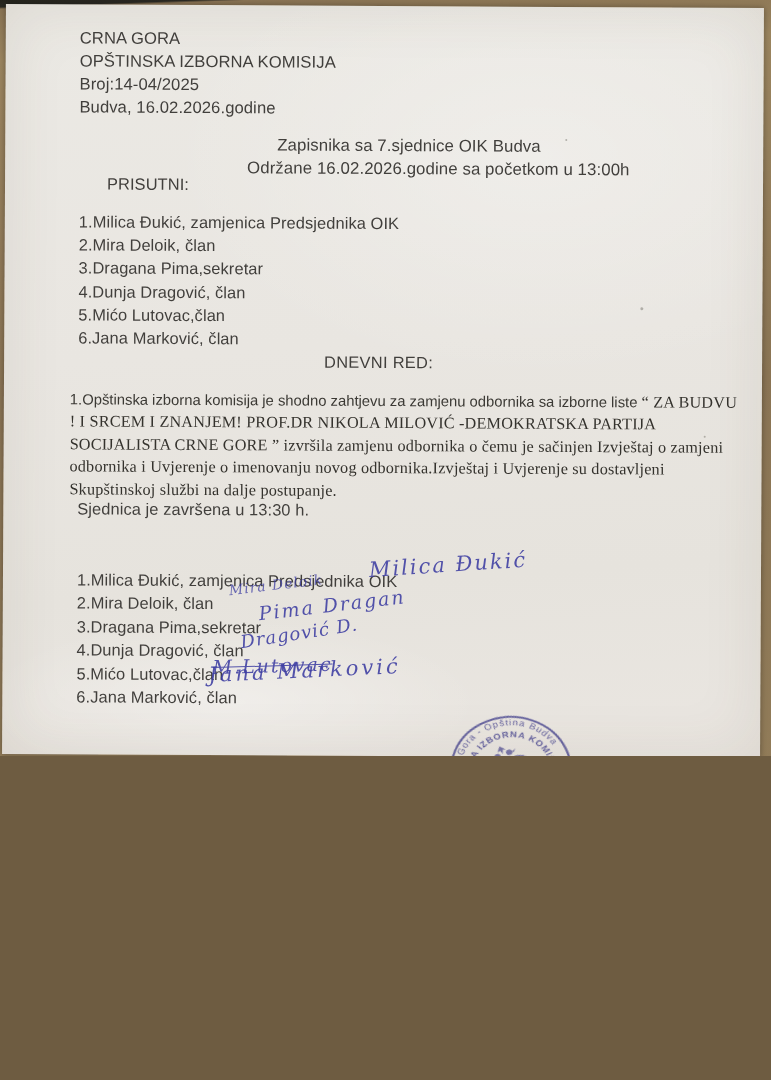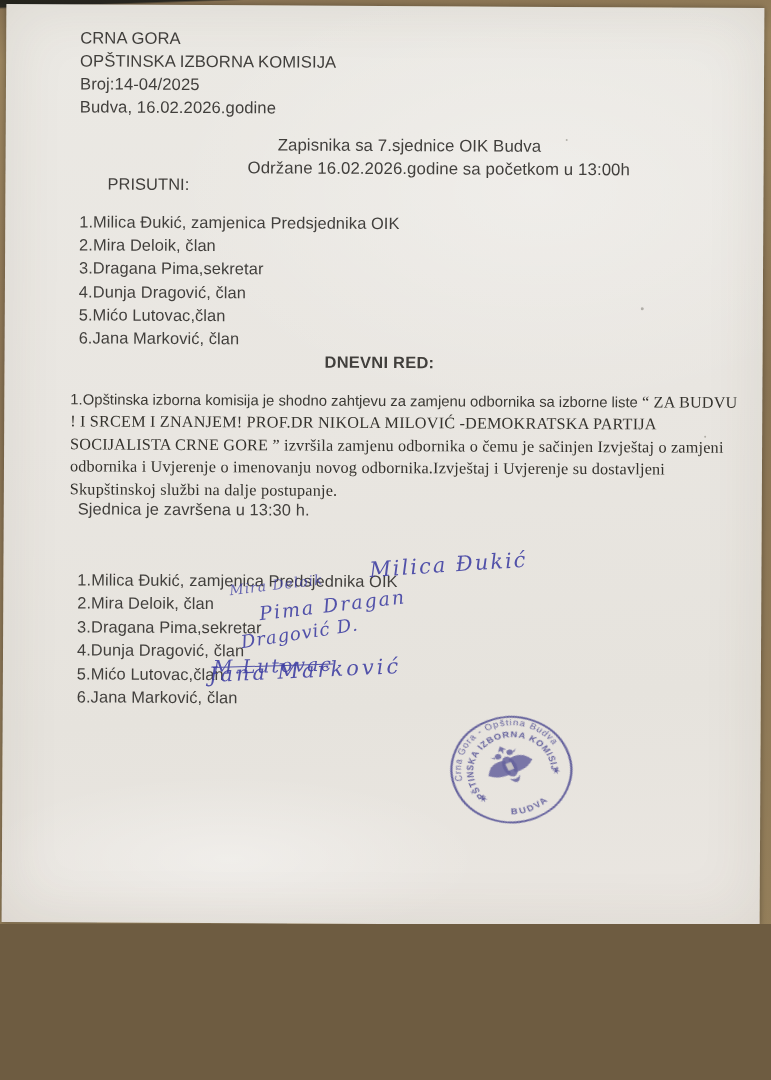--- a/index.html
+++ b/index.html
@@ -1,37 +1,37 @@
 <!DOCTYPE html>
 <html><head>
 <meta charset="utf-8">
 <style>
   html,body{margin:0;padding:0;}
   body{background:#6e5c41;font-family:"Liberation Sans",sans-serif;}
   .photo{
-    position:relative;width:771px;height:924px;overflow:hidden;
+    position:relative;width:771px;height:756px;overflow:hidden;
     background:linear-gradient(178deg,#26251e 0px,#2b2a23 7px,#8a7454 9px,#9b855f 60px,#8a7454 400px,#96815c 1080px);
   }
   .paper{
     position:absolute;left:4px;right:9px;top:6px;bottom:0px;
     background:
       radial-gradient(ellipse 360px 120px at 30% 93%, rgba(255,255,255,.35), rgba(255,255,255,0) 70%),
       radial-gradient(ellipse 500px 300px at 70% 20%, rgba(255,255,255,.25), rgba(255,255,255,0) 75%),
       linear-gradient(176deg,#ebe9e4 0%,#e9e6e1 45%,#e6e3dd 75%,#eae6e1 100%);
     transform:rotate(0.3deg);
     box-shadow:inset 0 0 60px rgba(90,70,40,.10), 0 0 6px rgba(0,0,0,.35);
   }
   .abs{position:absolute;}
   .typed{color:#413f3c;letter-spacing:.1px;}
   .hdr{left:74px;top:22px;font-size:16.6px;line-height:23px;}
   .title1{left:272px;top:130px;font-size:16.8px;}
   .title2{left:242px;top:153px;font-size:16.8px;}
   .present{left:74px;top:170px;font-size:16.4px;margin-left:28px;}
   .attendees{left:74px;top:206px;font-size:16.4px;line-height:23.2px;}
-  .agenda-label{left:320px;top:347px;font-size:16.4px;font-weight:700;letter-spacing:.3px;}
+  .agenda-label{left:320px;top:347px;font-size:16.4px;font-weight:400;letter-spacing:.3px;}
   .para{left:66px;top:384px;width:672px;font-size:14.8px;line-height:22.4px;color:#3b3934;}
   .para .serif{font-family:"Liberation Serif",serif;font-size:16.2px;color:#34322d;letter-spacing:.2px;}
   .closing{left:74px;top:495px;font-size:16.4px;}
   .signatories{left:74px;top:564px;font-size:16.4px;line-height:23.4px;}
   .sig{
     position:absolute;font-family:"DejaVu Serif",serif;font-style:italic;
     color:#3d3da2;opacity:.88;white-space:nowrap;transform-origin:left center;
   }
   .sig1{left:366px;top:552px;font-size:21px;transform:rotate(-4deg);letter-spacing:2px;}
   .sig2{left:226px;top:577px;font-size:14px;transform:rotate(-7deg);letter-spacing:1px;opacity:.75;}

